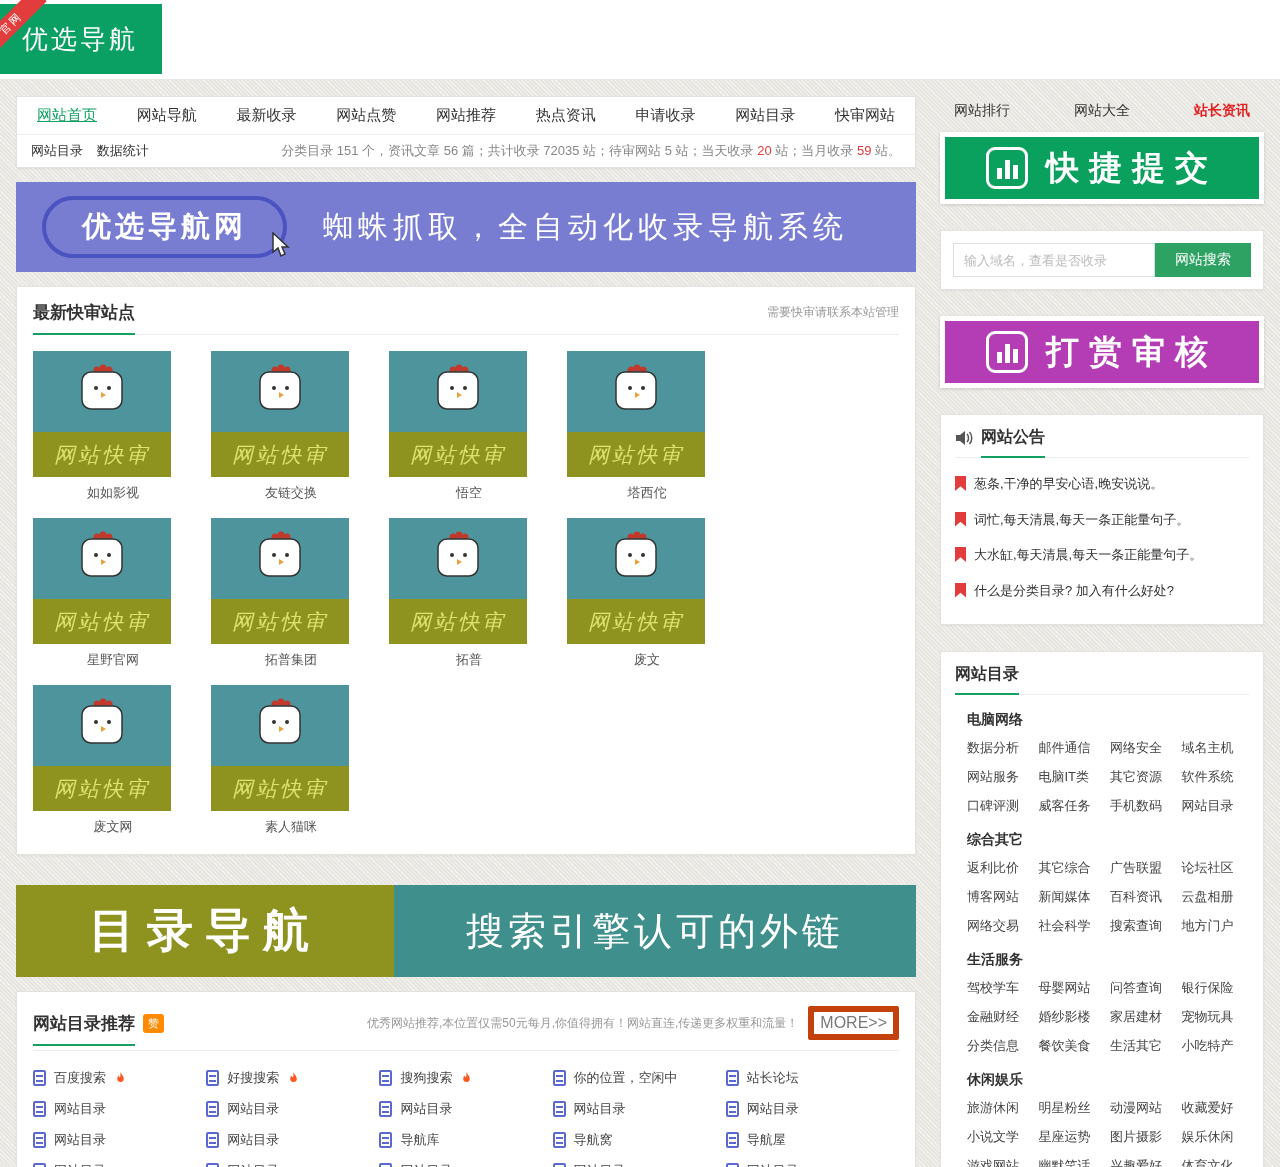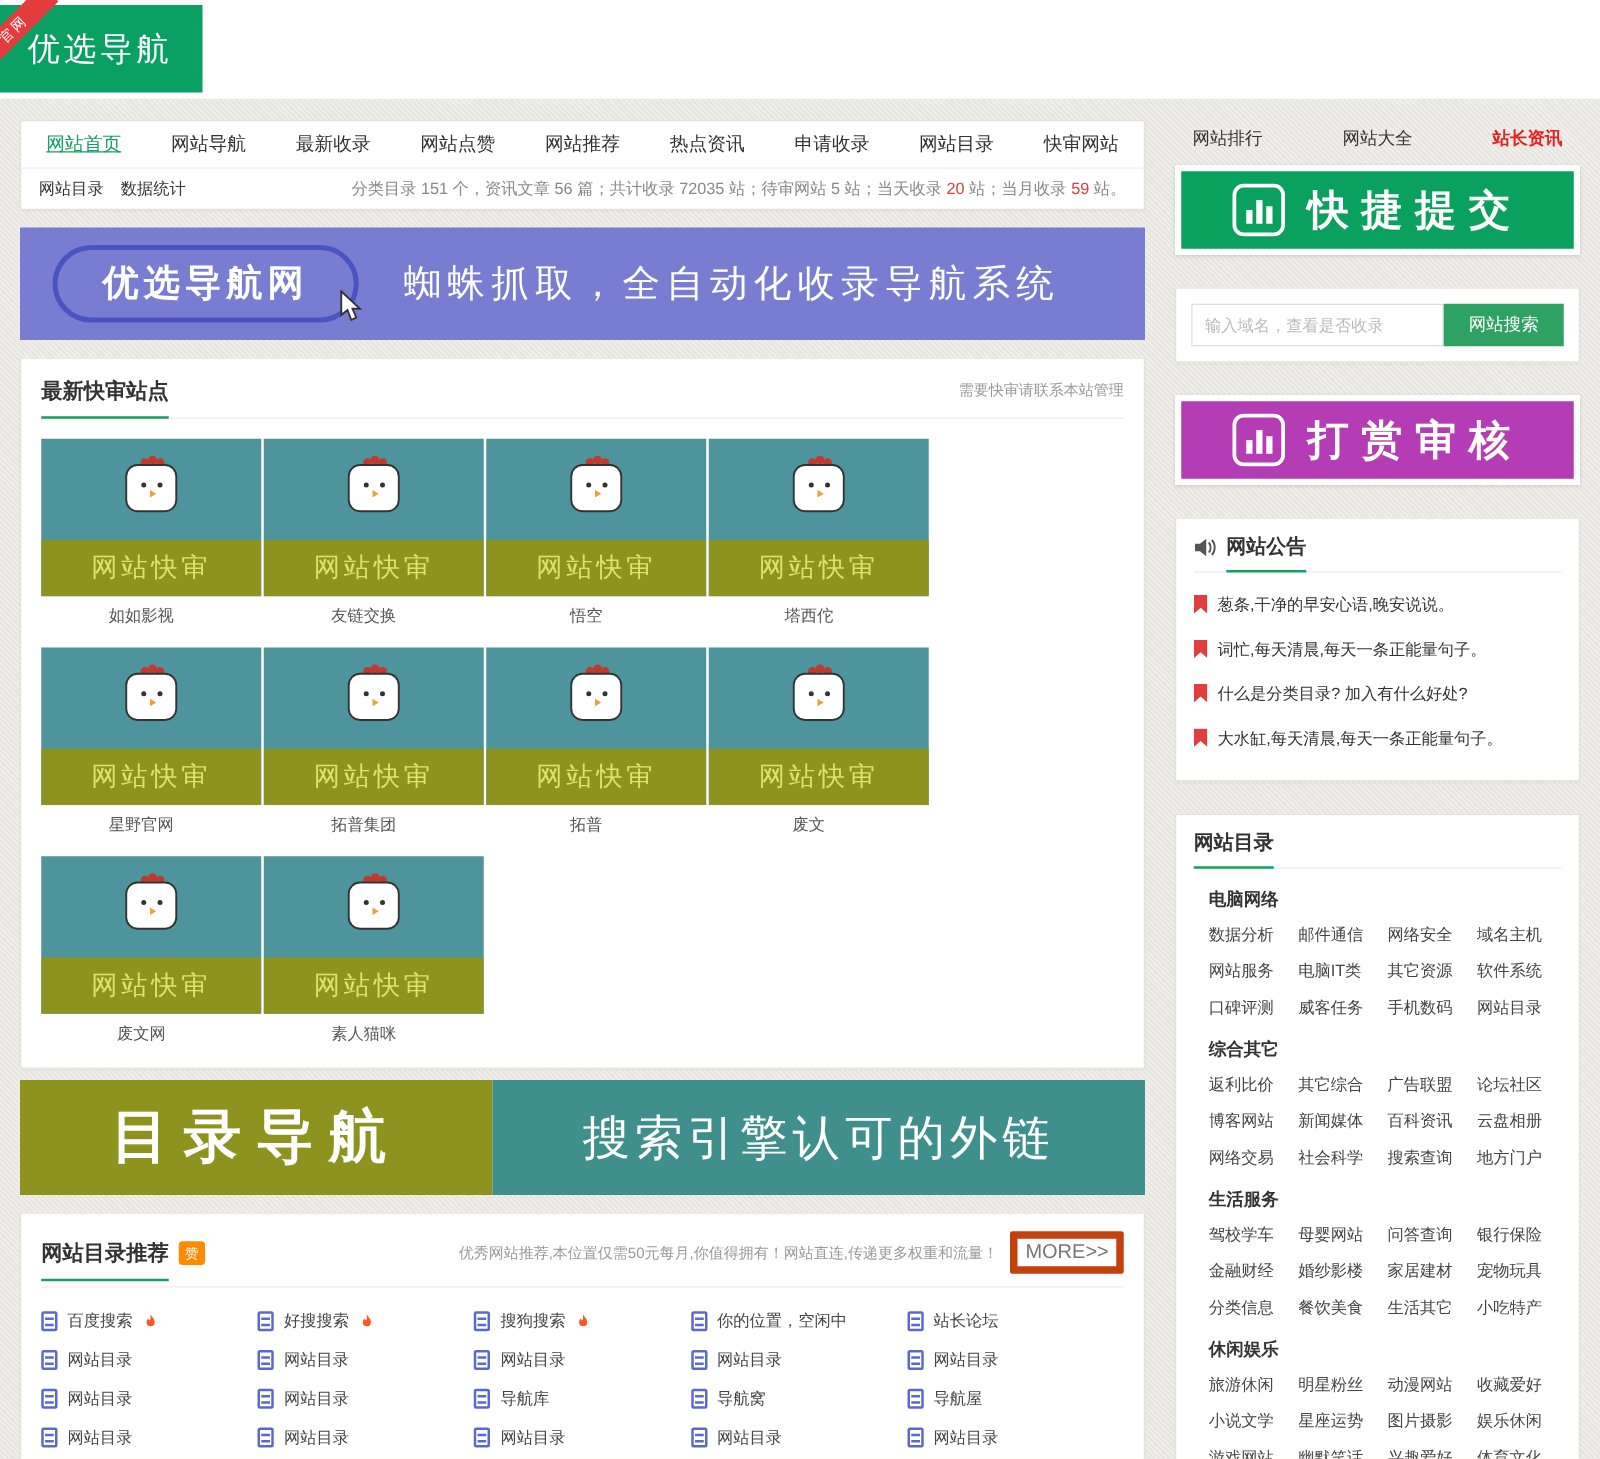--- a/index.html
+++ b/index.html
@@ -43,27 +43,27 @@
   .section-head{display:flex;align-items:center;border-bottom:1px solid #ececec;padding-bottom:10px;margin-bottom:16px;}
   .section-title{font-size:17px;font-weight:bold;color:#333;position:relative;}
   .section-title::after{content:"";position:absolute;left:0;bottom:-11px;width:100%;height:2px;background:#14a062;}
   .section-note{margin-left:auto;font-size:12px;color:#999;}
   .badge-zan{background:#ff8a00;color:#fff;font-size:11px;border-radius:3px;padding:2px 5px;margin-left:8px;}
   .more-btn{border:6px solid #c2410c;color:#777;font-size:16px;padding:2px 6px;margin-left:10px;cursor:pointer;border-radius:2px;white-space:nowrap;}
 
   
   .cards-grid{display:grid;grid-template-columns:repeat(4,160px);column-gap:18px;row-gap:16px;}
   .site-card{cursor:pointer;}
-  .card-img{width:176px;height:126px;background:#4d949c;position:relative;overflow:hidden;}
+  .card-img{width:138px;height:126px;background:#4d949c;position:relative;overflow:hidden;font-style:italic;}
   .card-chicken{position:absolute;top:12px;left:50%;transform:translateX(-50%);}
   .card-band{position:absolute;left:0;right:0;bottom:0;height:45px;background:#8e931f;color:#dde26f;font-size:21px;letter-spacing:3px;text-align:center;line-height:45px;}
   .card-caption{text-align:center;font-size:13px;color:#555;margin-top:7px;}
 
   
-  .banner-duo{margin-top:9px;height:92px;display:flex;cursor:pointer;}
+  .banner-duo{margin-top:30px;height:92px;display:flex;cursor:pointer;}
   .duo-left{width:42%;background:#8e931f;color:#fff;display:flex;align-items:center;justify-content:center;font-size:46px;font-weight:bold;letter-spacing:12px;white-space:nowrap;}
   .duo-right{flex:1;background:#3f908c;color:#fff;display:flex;align-items:center;justify-content:center;font-size:38px;letter-spacing:4px;white-space:nowrap;}
 
   
   .links-grid{display:grid;grid-template-columns:repeat(5,1fr);row-gap:9px;}
   .link-item{display:flex;align-items:center;gap:8px;font-size:13px;color:#444;cursor:pointer;height:22px;}
   .doc-icon{width:13px;height:16px;border:2px solid #5b68cf;border-radius:2px;position:relative;flex:0 0 13px;}
   .doc-icon::before,.doc-icon::after{content:"";position:absolute;left:1px;right:1px;height:2px;background:#5b68cf;}
   .doc-icon::before{top:3px;}
   .doc-icon::after{top:8px;}
@@ -568,26 +568,26 @@
               <span>葱条,干净的早安心语,晚安说说。</span>
             </li>
 
             <li class="notice-item">
               <span class="bookmark-icon"></span>
               <span>词忙,每天清晨,每天一条正能量句子。</span>
             </li>
 
             <li class="notice-item">
               <span class="bookmark-icon"></span>
-              <span>什么是分类目录? 加入有什么好处?</span>
+              <span>大水缸,每天清晨,每天一条正能量句子。</span>
             </li>
 
             <li class="notice-item">
               <span class="bookmark-icon"></span>
-              <span>大水缸,每天清晨,每天一条正能量句子。</span>
+              <span>什么是分类目录? 加入有什么好处?</span>
             </li>
           </ul>
       </section>
 
       <section class="card side-section">
         <div class="side-head">
           <h3>网站目录</h3>
         </div>
 
         <div class="dir-cat">

